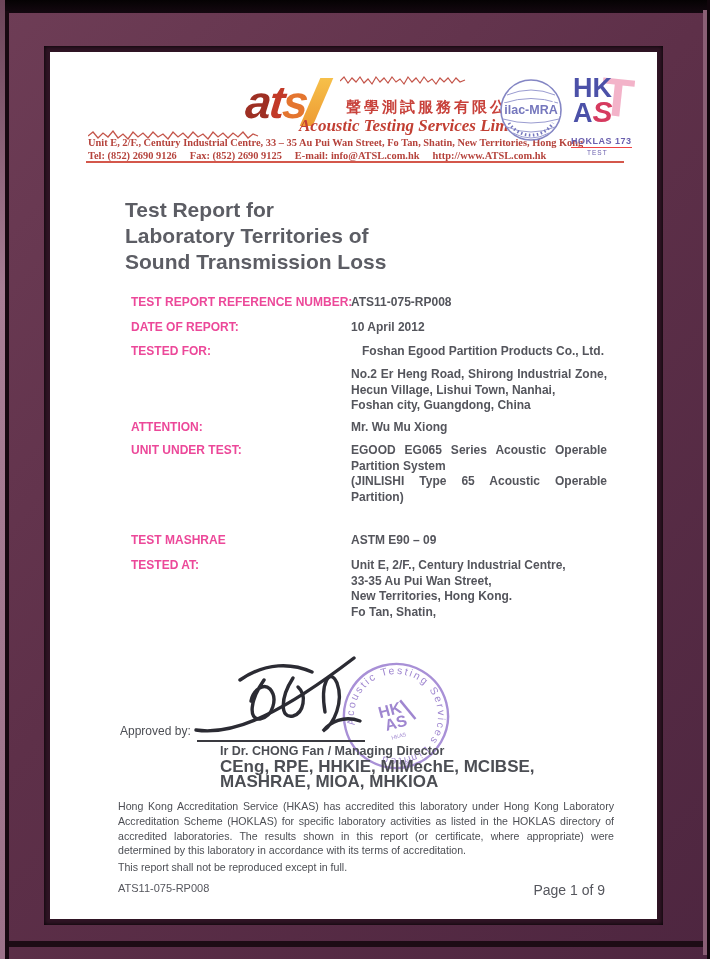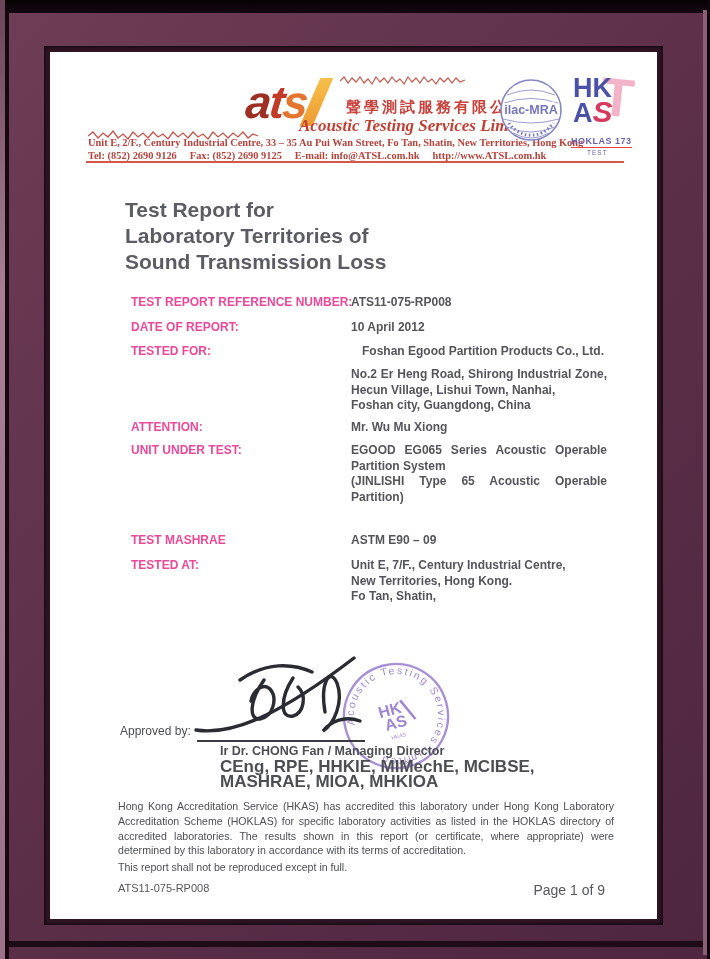--- a/index.html
+++ b/index.html
@@ -145,21 +145,22 @@
       <div>Partition System</div>
       <div class="stretch">(JINLISHI Type 65 Acoustic Operable</div>
       <div>Partition)</div>
     </div>
 
     <div class="lbl" style="top:481px;">TEST MASHRAE</div>
     <div class="val" style="top:481px;">ASTM E90 – 09</div>
 
     <div class="lbl" style="top:506px;">TESTED AT:</div>
     <div class="val" style="top:506px;">
-      <div>Unit E, 7/F., Century Industrial Centre,</div>
+      <div>Unit E, 2/F., Century Industrial Centre,</div>
+      <div>33-35 Au Pui Wan Street,</div>
       <div>New Territories, Hong Kong.</div>
       <div>Fo Tan, Shatin,</div>
     </div>
 
     <svg class="stamp-svg" width="120" height="120" viewBox="0 0 120 120">
       <g transform="rotate(-15 60 60)" fill="#8f72c8">
         <circle cx="60" cy="60" r="52" fill="none" stroke="#9a7dd0" stroke-width="2.4"></circle>
         <defs>
             <path id="stampArc" d="M 60,60 m -42,0 a 42,42 0 1,1 84,0 a 42,42 0 1,1 -84,0"></path>
           </defs>

